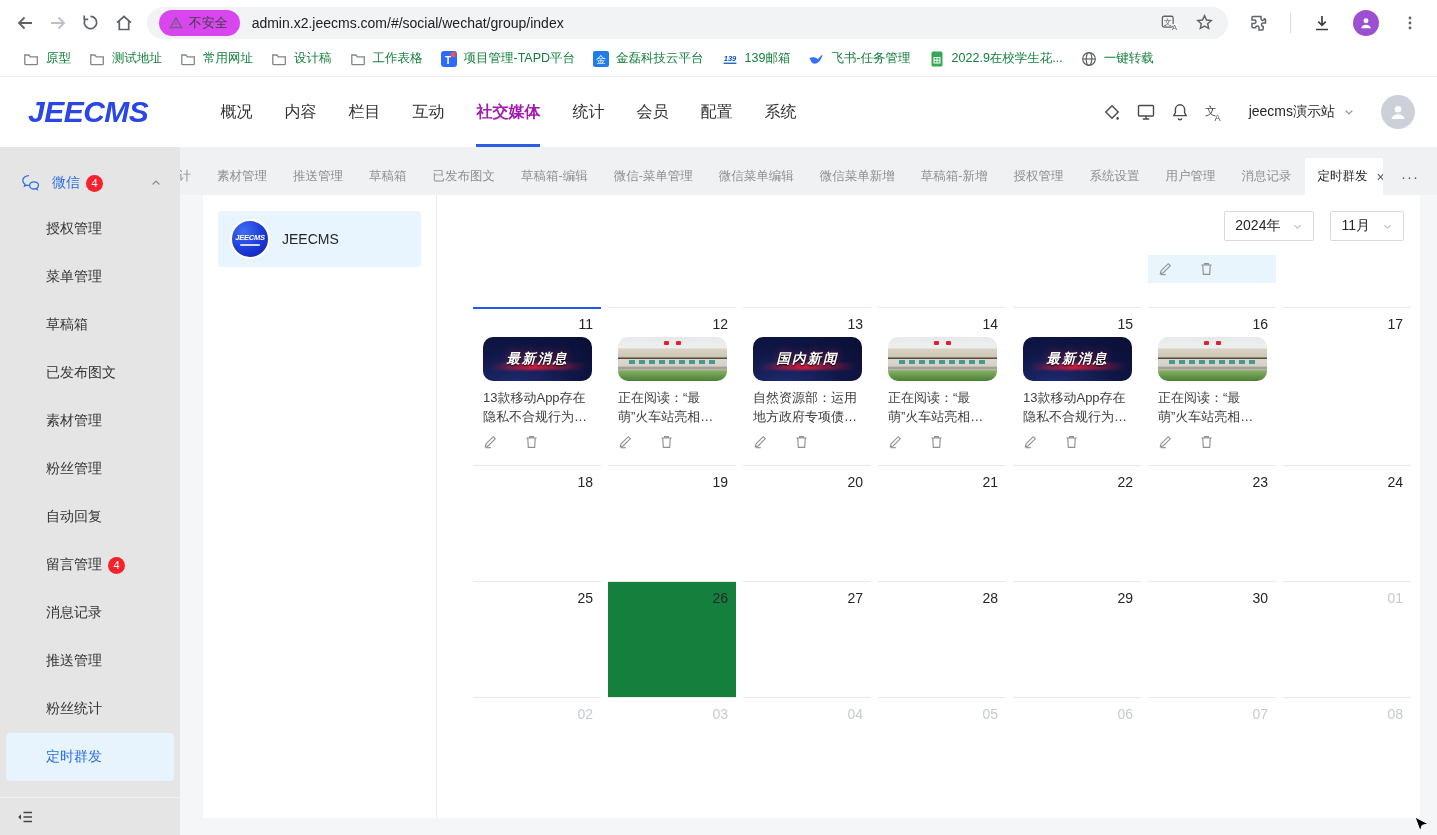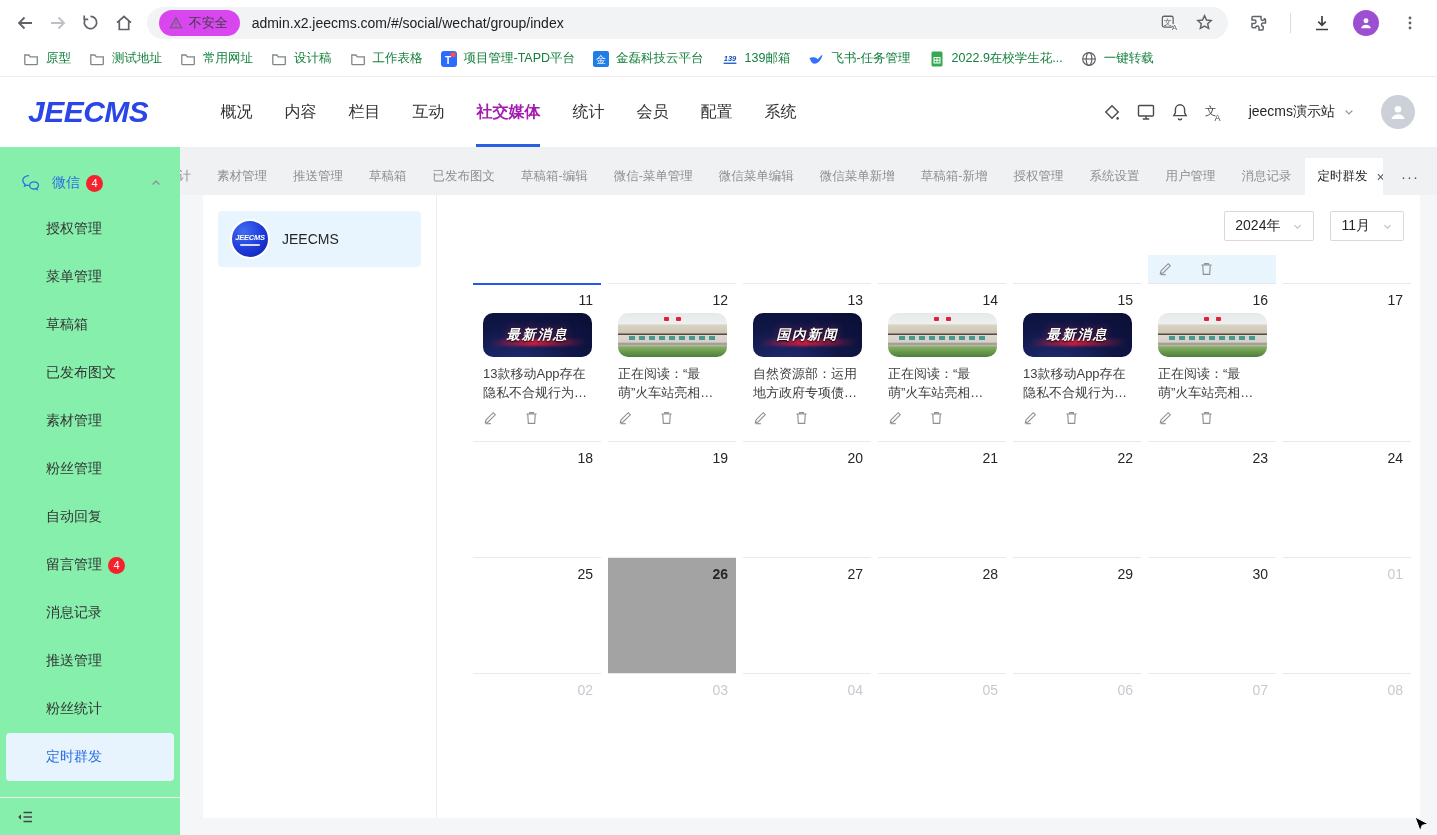--- a/index.html
+++ b/index.html
@@ -33,21 +33,21 @@
   .nav-item.active::after { content:""; position:absolute; left:0; right:0; bottom:0; height:3px; background:#2b5fe3; }
   .hdr-right { margin-left:auto; display:flex; align-items:center; }
   .hicon { width:34px; height:34px; display:flex; align-items:center; justify-content:center; color:#4a4a4a; cursor:pointer; }
   .site-name { display:flex; align-items:center; gap:8px; margin-left:18px; font-size:14px; color:#262626; cursor:pointer; }
   .h-avatar { width:34px; height:34px; border-radius:50%; background:#ccd1d9; margin:0 6px 0 26px; display:flex; align-items:center; justify-content:center; cursor:pointer; }
 
   
   .app-body { height:688px; display:flex; }
 
   
-  .sidebar { width:180px; background:#86efac; position:relative; flex:none; }
+  .sidebar { width:180px; background:#e5e5e5; position:relative; flex:none; }
   .side-group { display:flex; align-items:center; height:44px; margin-top:14px; padding:0 18px 0 20px; cursor:pointer; }
   .side-group .glabel { font-size:14px; color:#2b6fe0; margin-left:10px; font-weight:500; }
   .badge { min-width:17px; height:17px; border-radius:9px; background:#f5222d; color:#fff; font-size:11px; display:inline-flex; align-items:center; justify-content:center; margin-left:6px; padding:0 4px; }
   .side-group .chev { margin-left:auto; color:#8c8c8c; }
   .side-item { height:48px; display:flex; align-items:center; padding-left:40px; font-size:14px; color:#333; margin:0 6px; border-radius:4px; cursor:pointer; }
   .side-item.active { background:#e8f4fd; color:#2b6fe0; }
   .side-foot { position:absolute; left:0; right:0; bottom:0; height:38px; border-top:1px solid #f0f0f0; display:flex; align-items:center; padding-left:16px; color:#333; }
 
   
   .main { flex:1; background:#f5f6f8; display:flex; flex-direction:column; min-width:0; }
@@ -72,31 +72,31 @@
   .acct-name { font-size:14px; color:#262626; margin-left:12px; }
 
   
   .cal-wrap { flex:1; position:relative; padding-top:60px; min-width:0; overflow:hidden; }
   .cal-head { position:absolute; top:16px; right:16px; display:flex; gap:16px; }
   .sel-box { height:30px; border:1px solid #d9d9d9; border-radius:2px; background:#fff; display:flex; align-items:center; padding:0 10px; gap:12px; font-size:14px; color:#262626; cursor:pointer; }
   .sel-box .chev { color:#bfbfbf; }
 
   .cal-row { display:grid; grid-template-columns:repeat(7,1fr); column-gap:7px; padding:0 9px 0 36px; }
   .cal-row.partial { height:28px; }
-  .cal-row.w1 { height:158px; }
+  .cal-row.w1 { height:158px;margin-top:24px; }
   .cal-row.std { height:116px; }
   .cal-row.last { height:145px; }
 
   .pcell { overflow:hidden; }
   .pcell.sel { background:#e9f5fc; }
   .pcell .acts { margin:6px 0 0 10px; }
 
   .cell { border-top:1px solid #e9e9e9; cursor:pointer; overflow:hidden; }
   .cell.today { border-top:2px solid #2458e6; }
-  .cell.hl { background:#a3a3a3;font-weight:bold; }
+  .cell.hl { background:#15803d; }
   .dnum { text-align:right; padding:8px 8px 0 0; font-size:14px; color:#262626; }
   .cell.other .dnum { color:#c6cad0; }
   .cell.today .dnum { padding-top:7px; }
 
   .thumb { width:109px; height:44px; margin:5px 0 0 10px; border-radius:10px; position:relative; overflow:hidden; }
   .thumb.dark { background:radial-gradient(ellipse at 30% 130%, #22307c 0%, #101747 55%, #090e33 100%); }
   .thumb.dark::before { content:""; position:absolute; left:6%; right:6%; top:58%; height:7px;
     background:linear-gradient(90deg, rgba(225,30,60,0) 0%, rgba(225,30,60,.9) 45%, rgba(225,30,60,0) 100%);
     transform:skewX(-18deg); filter:blur(1px); }
   .thumb .bt { position:absolute; inset:0; display:flex; align-items:center; justify-content:center;

